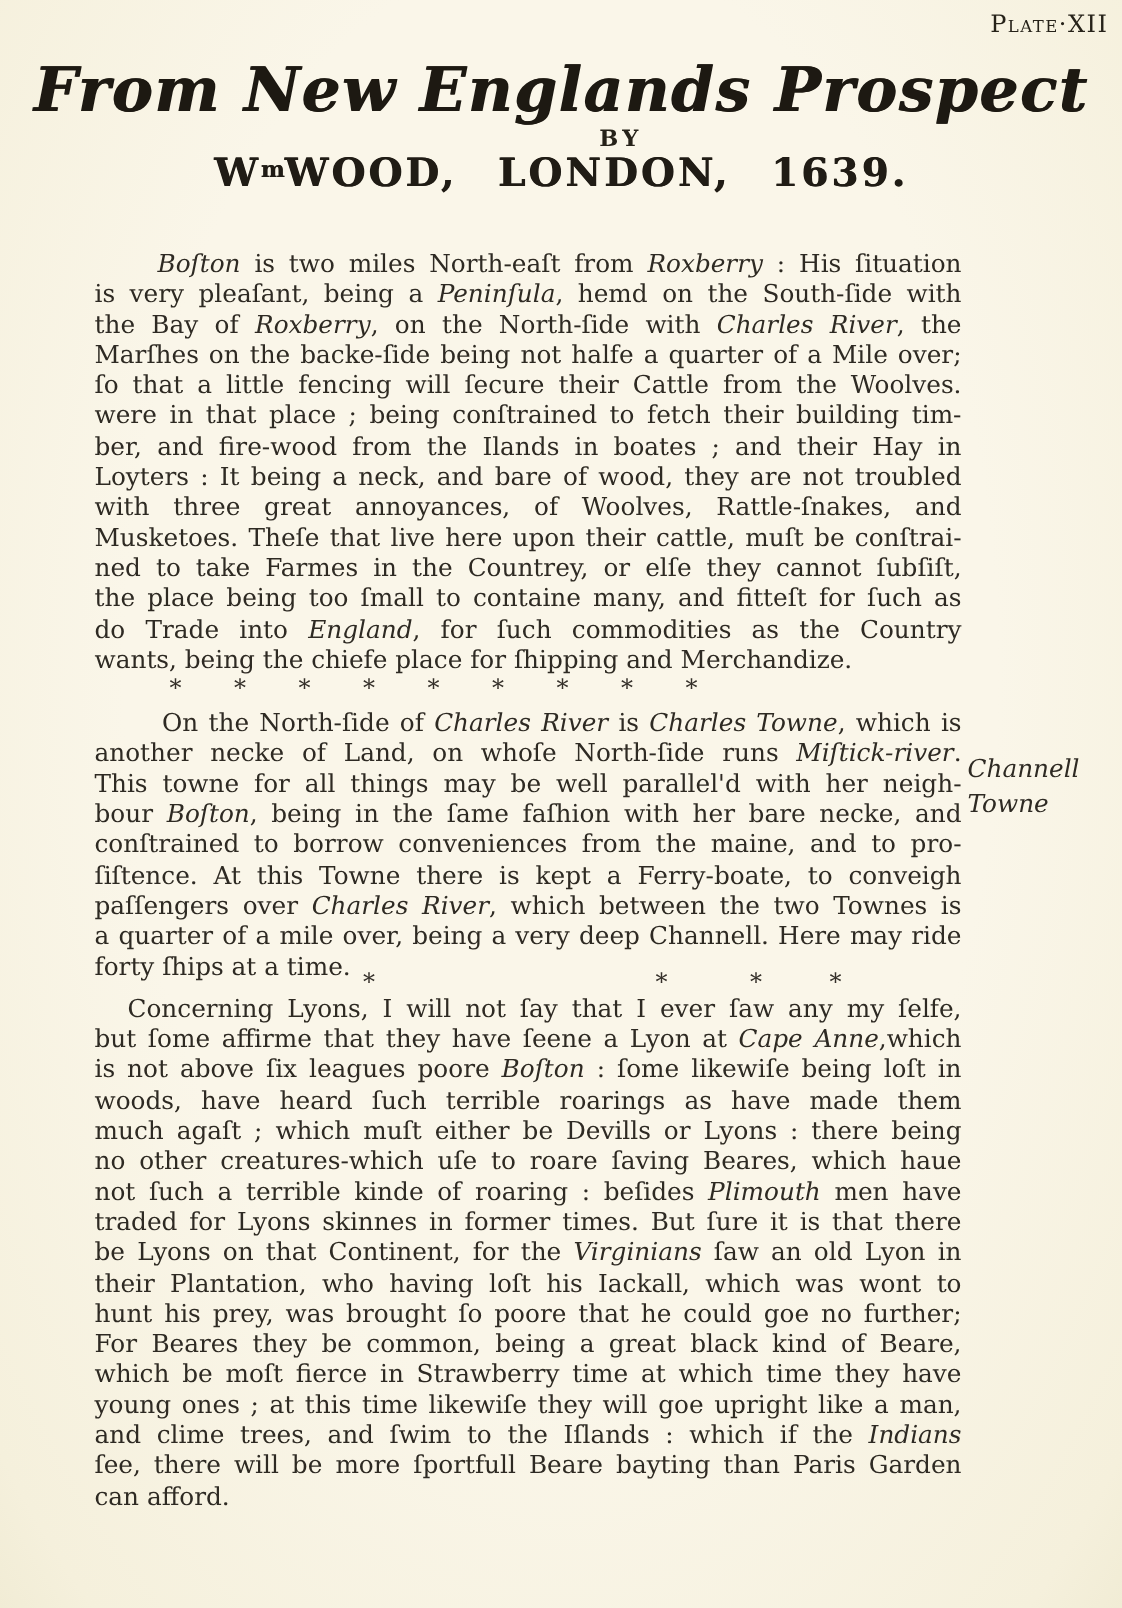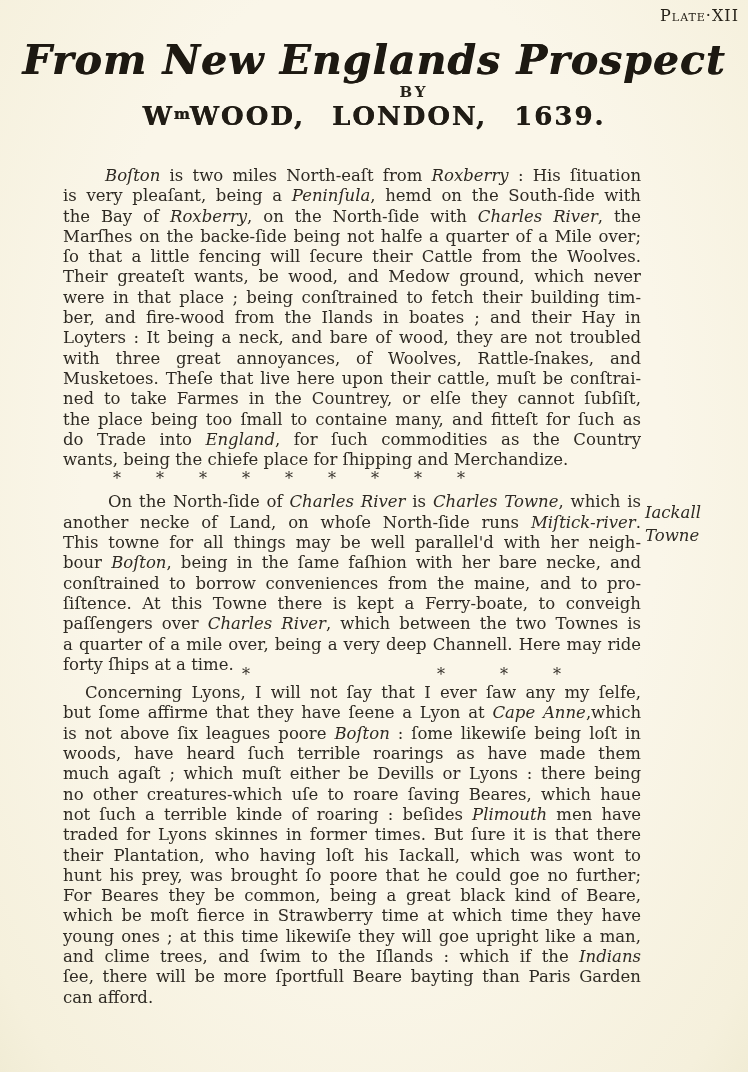--- a/index.html
+++ b/index.html
@@ -79,21 +79,20 @@
 
   <div class="author"><span>W</span><sup>m</sup><span class="rest">WOOD, LONDON, 1639.</span></div>
 
   <div class="body">
     <div class="para-host">
         <div class="tline" style="text-indent: 42px;"><em>Boſton</em><span> is two miles North-eaſt from </span><em>Roxberry</em><span> : His ſituation</span></div>
         <div class="tline"><span>is very pleaſant, being a </span><em>Peninſula</em><span>, hemd on the South-ſide with</span></div>
         <div class="tline"><span>the Bay of </span><em>Roxberry</em><span>, on the North-ſide with </span><em>Charles River</em><span>, the</span></div>
         <div class="tline"><span>Marſhes on the backe-ſide being not halfe a quarter of a Mile over;</span></div>
         <div class="tline"><span>ſo that a little fencing will ſecure their Cattle from the Woolves.</span></div>
-        <div class="tline"><span>Their greateſt wants, be wood, and Medow ground, which never</span></div>
         <div class="tline"><span>were in that place ; being conſtrained to fetch their building tim-</span></div>
         <div class="tline"><span>ber, and fire-wood from the Ilands in boates ; and their Hay in</span></div>
         <div class="tline"><span>Loyters : It being a neck, and bare of wood, they are not troubled</span></div>
         <div class="tline"><span>with three great annoyances, of Woolves, Rattle-ſnakes, and</span></div>
         <div class="tline"><span>Musketoes. Theſe that live here upon their cattle, muſt be conſtrai-</span></div>
         <div class="tline"><span>ned to take Farmes in the Countrey, or elſe they cannot ſubſiſt,</span></div>
         <div class="tline"><span>the place being too ſmall to containe many, and fitteſt for ſuch as</span></div>
         <div class="tline"><span>do Trade into </span><em>England</em><span>, for ſuch commodities as the Country</span></div>
         <div class="tline lastline"><span>wants, being the chiefe place for ſhipping and Merchandize.</span></div>
       </div>
@@ -127,29 +126,30 @@
       </div>
     <div class="para-host">
         <div class="tline" style="text-indent: 22px;"><span>Concerning Lyons, I will not ſay that I ever ſaw any my ſelfe,</span></div>
         <div class="tline"><span>but ſome affirme that they have ſeene a Lyon at </span><em>Cape Anne</em><span>,which</span></div>
         <div class="tline"><span>is not above ſix leagues poore </span><em>Boſton</em><span> : ſome likewiſe being loſt in</span></div>
         <div class="tline"><span>woods, have heard ſuch terrible roarings as have made them</span></div>
         <div class="tline"><span>much agaſt ; which muſt either be Devills or Lyons : there being</span></div>
         <div class="tline"><span>no other creatures-which uſe to roare ſaving Beares, which haue</span></div>
         <div class="tline"><span>not ſuch a terrible kinde of roaring : beſides </span><em>Plimouth</em><span> men have</span></div>
         <div class="tline"><span>traded for Lyons skinnes in former times. But ſure it is that there</span></div>
+        <div class="tline"><span>be Lyons on that Continent, for the </span><em>Virginians</em><span> ſaw an old Lyon in</span></div>
         <div class="tline"><span>their Plantation, who having loſt his Iackall, which was wont to</span></div>
         <div class="tline"><span>hunt his prey, was brought ſo poore that he could goe no further;</span></div>
         <div class="tline"><span>For Beares they be common, being a great black kind of Beare,</span></div>
         <div class="tline"><span>which be moſt fierce in Strawberry time at which time they have</span></div>
         <div class="tline"><span>young ones ; at this time likewiſe they will goe upright like a man,</span></div>
         <div class="tline"><span>and clime trees, and ſwim to the Iſlands : which if the </span><em>Indians</em></div>
         <div class="tline"><span>ſee, there will be more ſportfull Beare bayting than Paris Garden</span></div>
         <div class="tline lastline"><span>can afford.</span></div>
       </div>
   </div>
 
   <div class="margin-note">
-    <div>Iackall</div>
+    <div>Channell</div>
     <div>Towne</div>
   </div>
 
 </div>
 
 </body></html>

